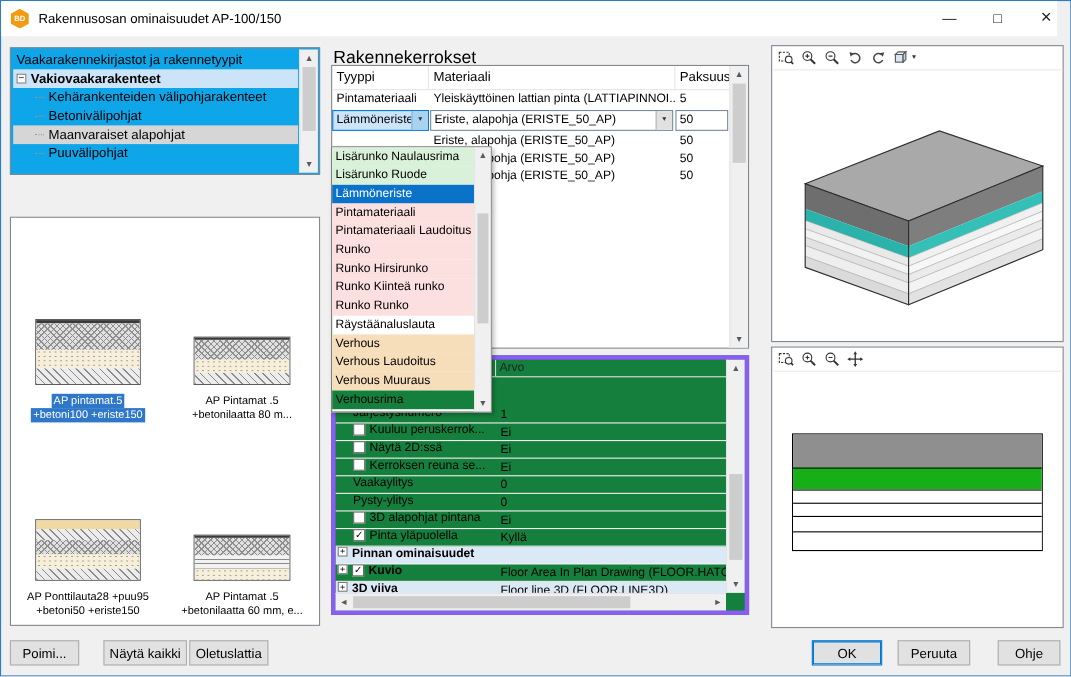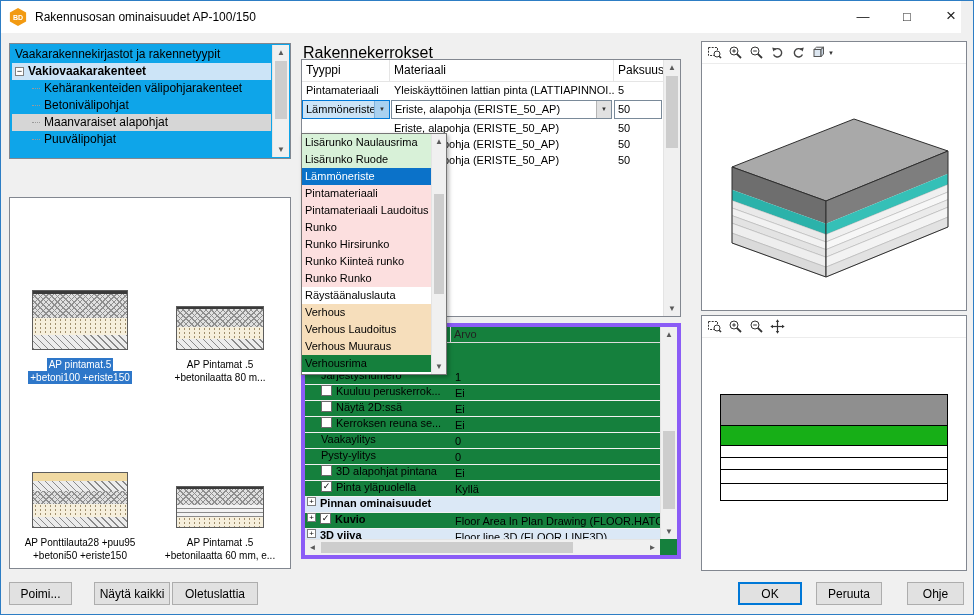--- a/index.html
+++ b/index.html
@@ -205,21 +205,21 @@
         <div class="lay hlines" style="height:12px"></div>
         <div class="lay dots" style="height:10px"></div>
       </div>
       <div class="caption">AP Pintamat .5</div>
       <div class="caption">+betonilaatta 60 mm, e...</div>
     </div>
   </div>
 
   <div class="btn" style="left:8px;width:63px">Poimi...</div>
   <div class="btn" style="left:93px;width:76px">Näytä kaikki</div>
-  <div class="btn" style="left:171px;width:86px">Oletuslattia</div>
+  <div class="btn" style="left:171px;width:72px">Oletuslattia</div>
 
   <div class="layers-title">Rakennekerrokset</div>
   <div class="layers">
     <div class="layers-header">
       <div class="lh-cell c-type">Tyyppi</div>
       <div class="lh-cell c-mat">Materiaali</div>
       <div class="lh-cell c-thick">Paksuus</div>
     </div>
     <div class="layer-row">
       <div class="lr-cell c-type">Pintamateriaali</div>

